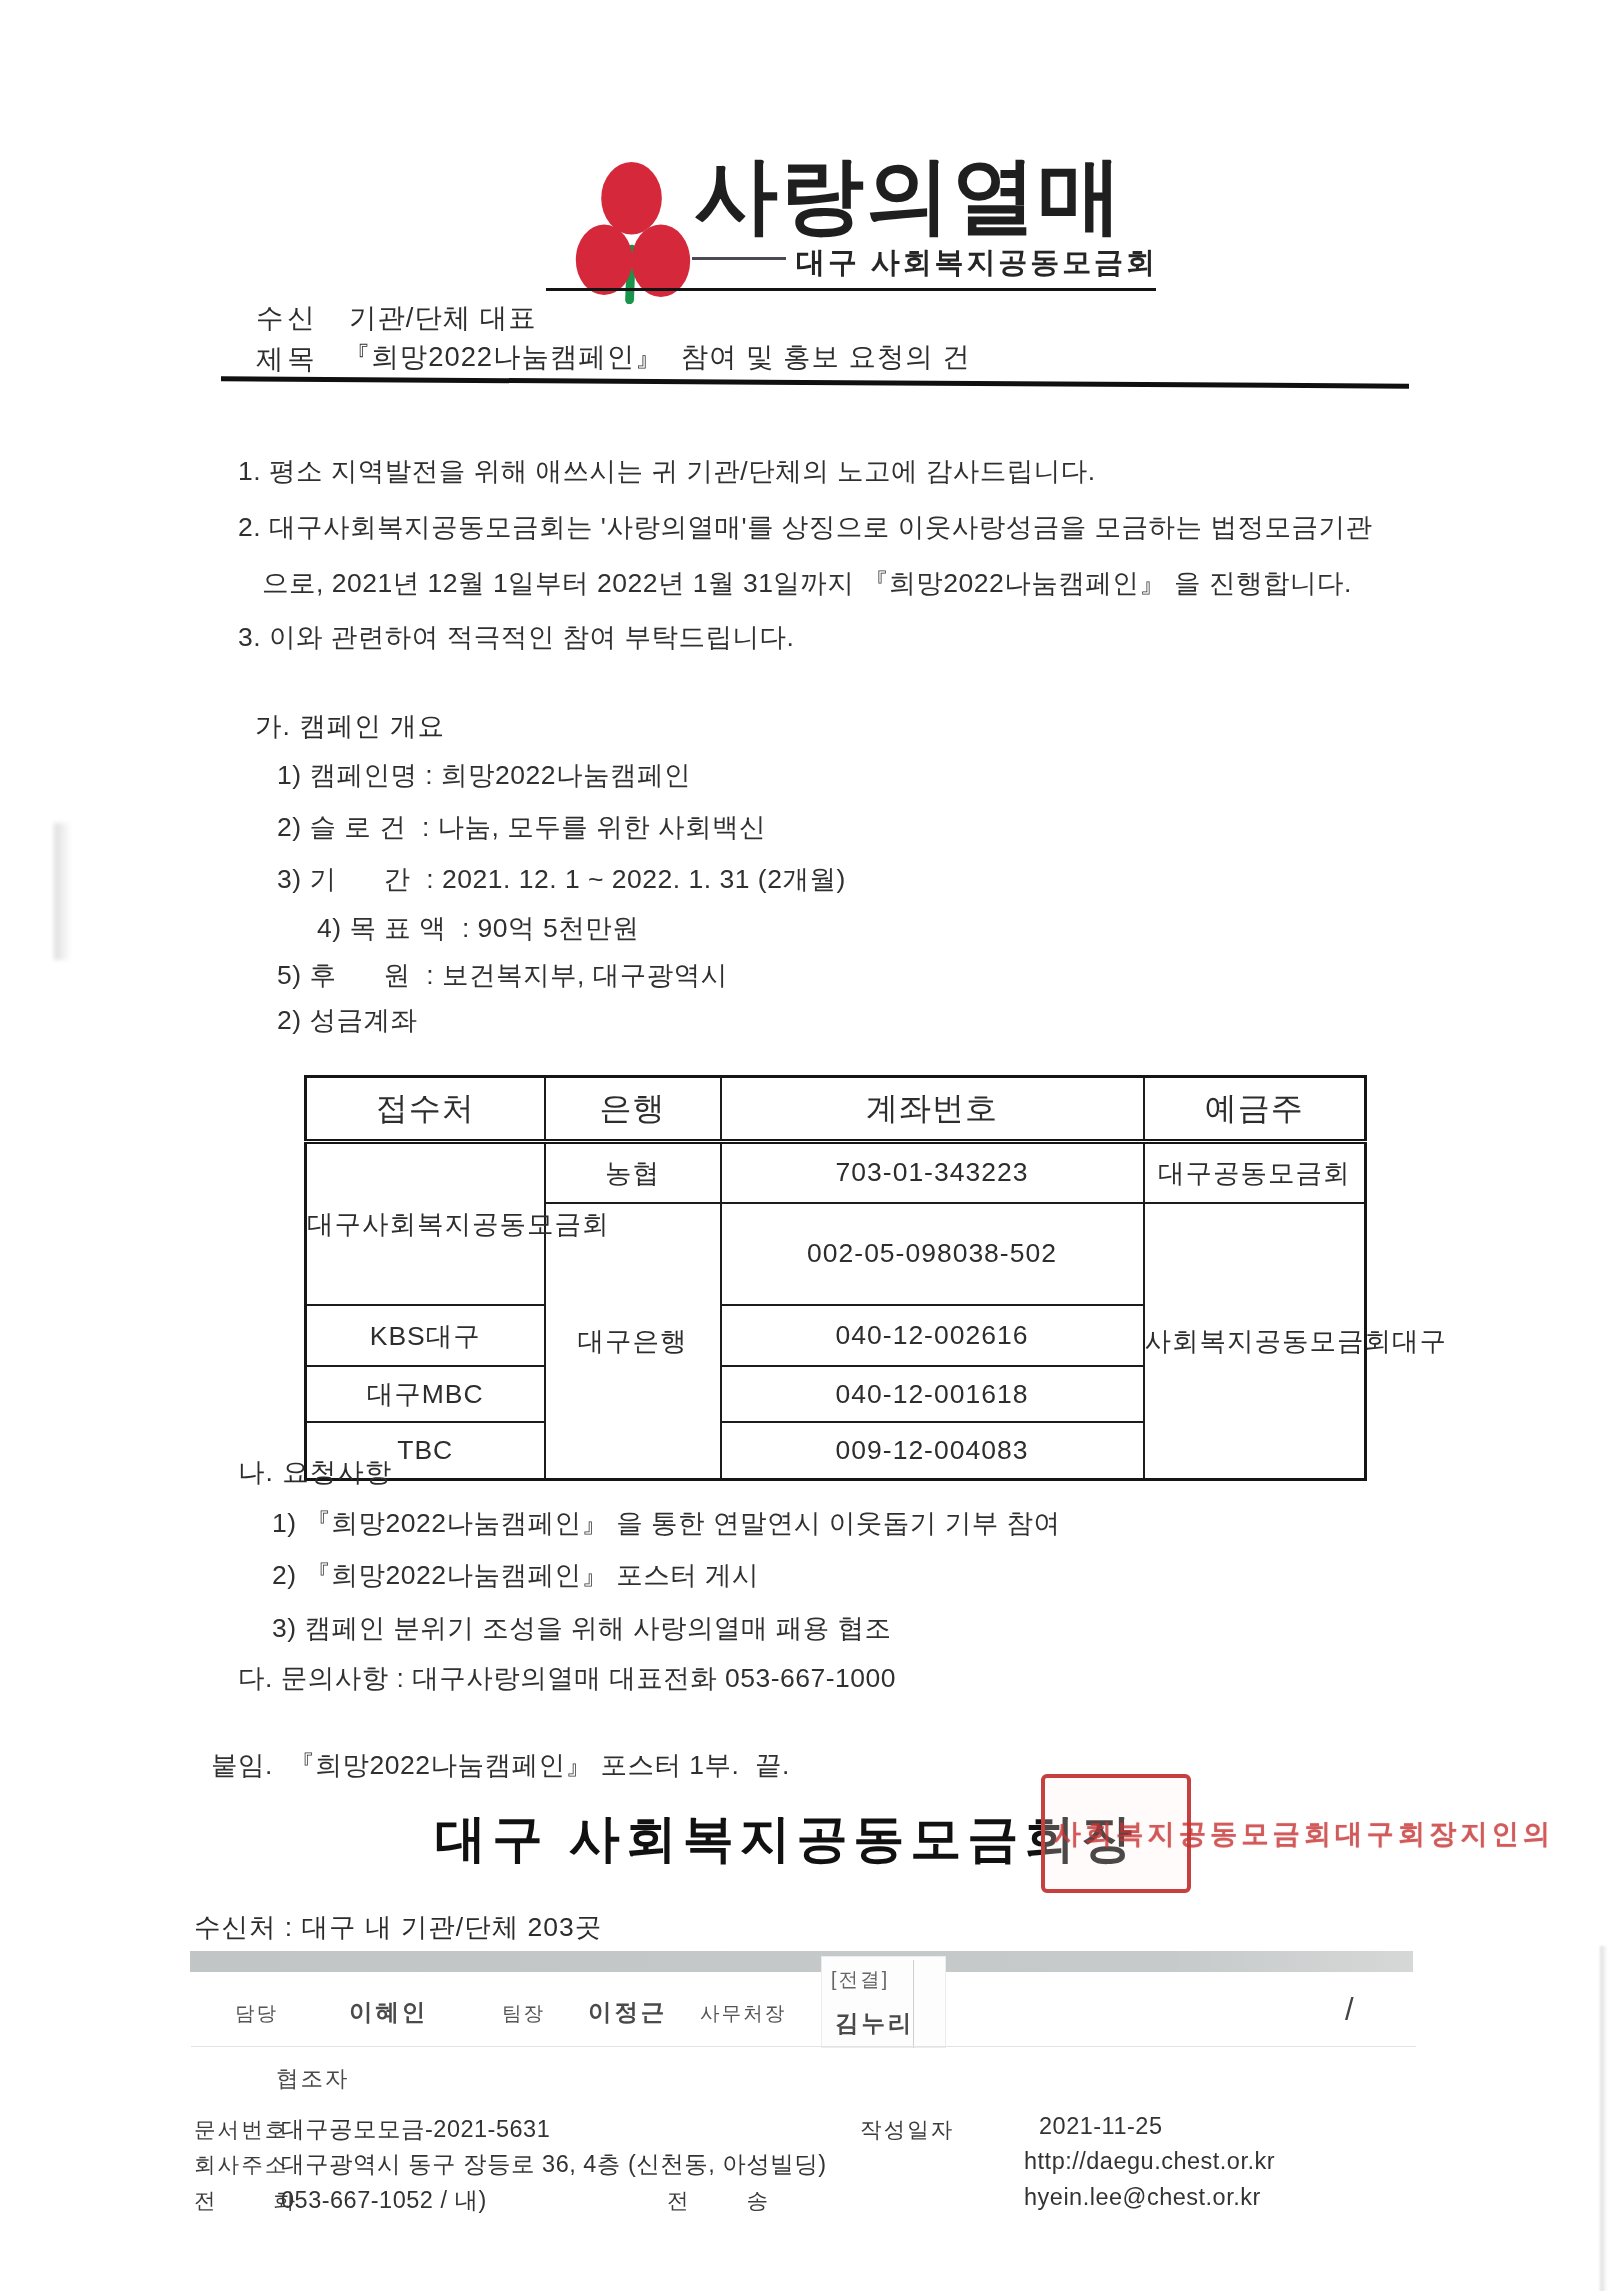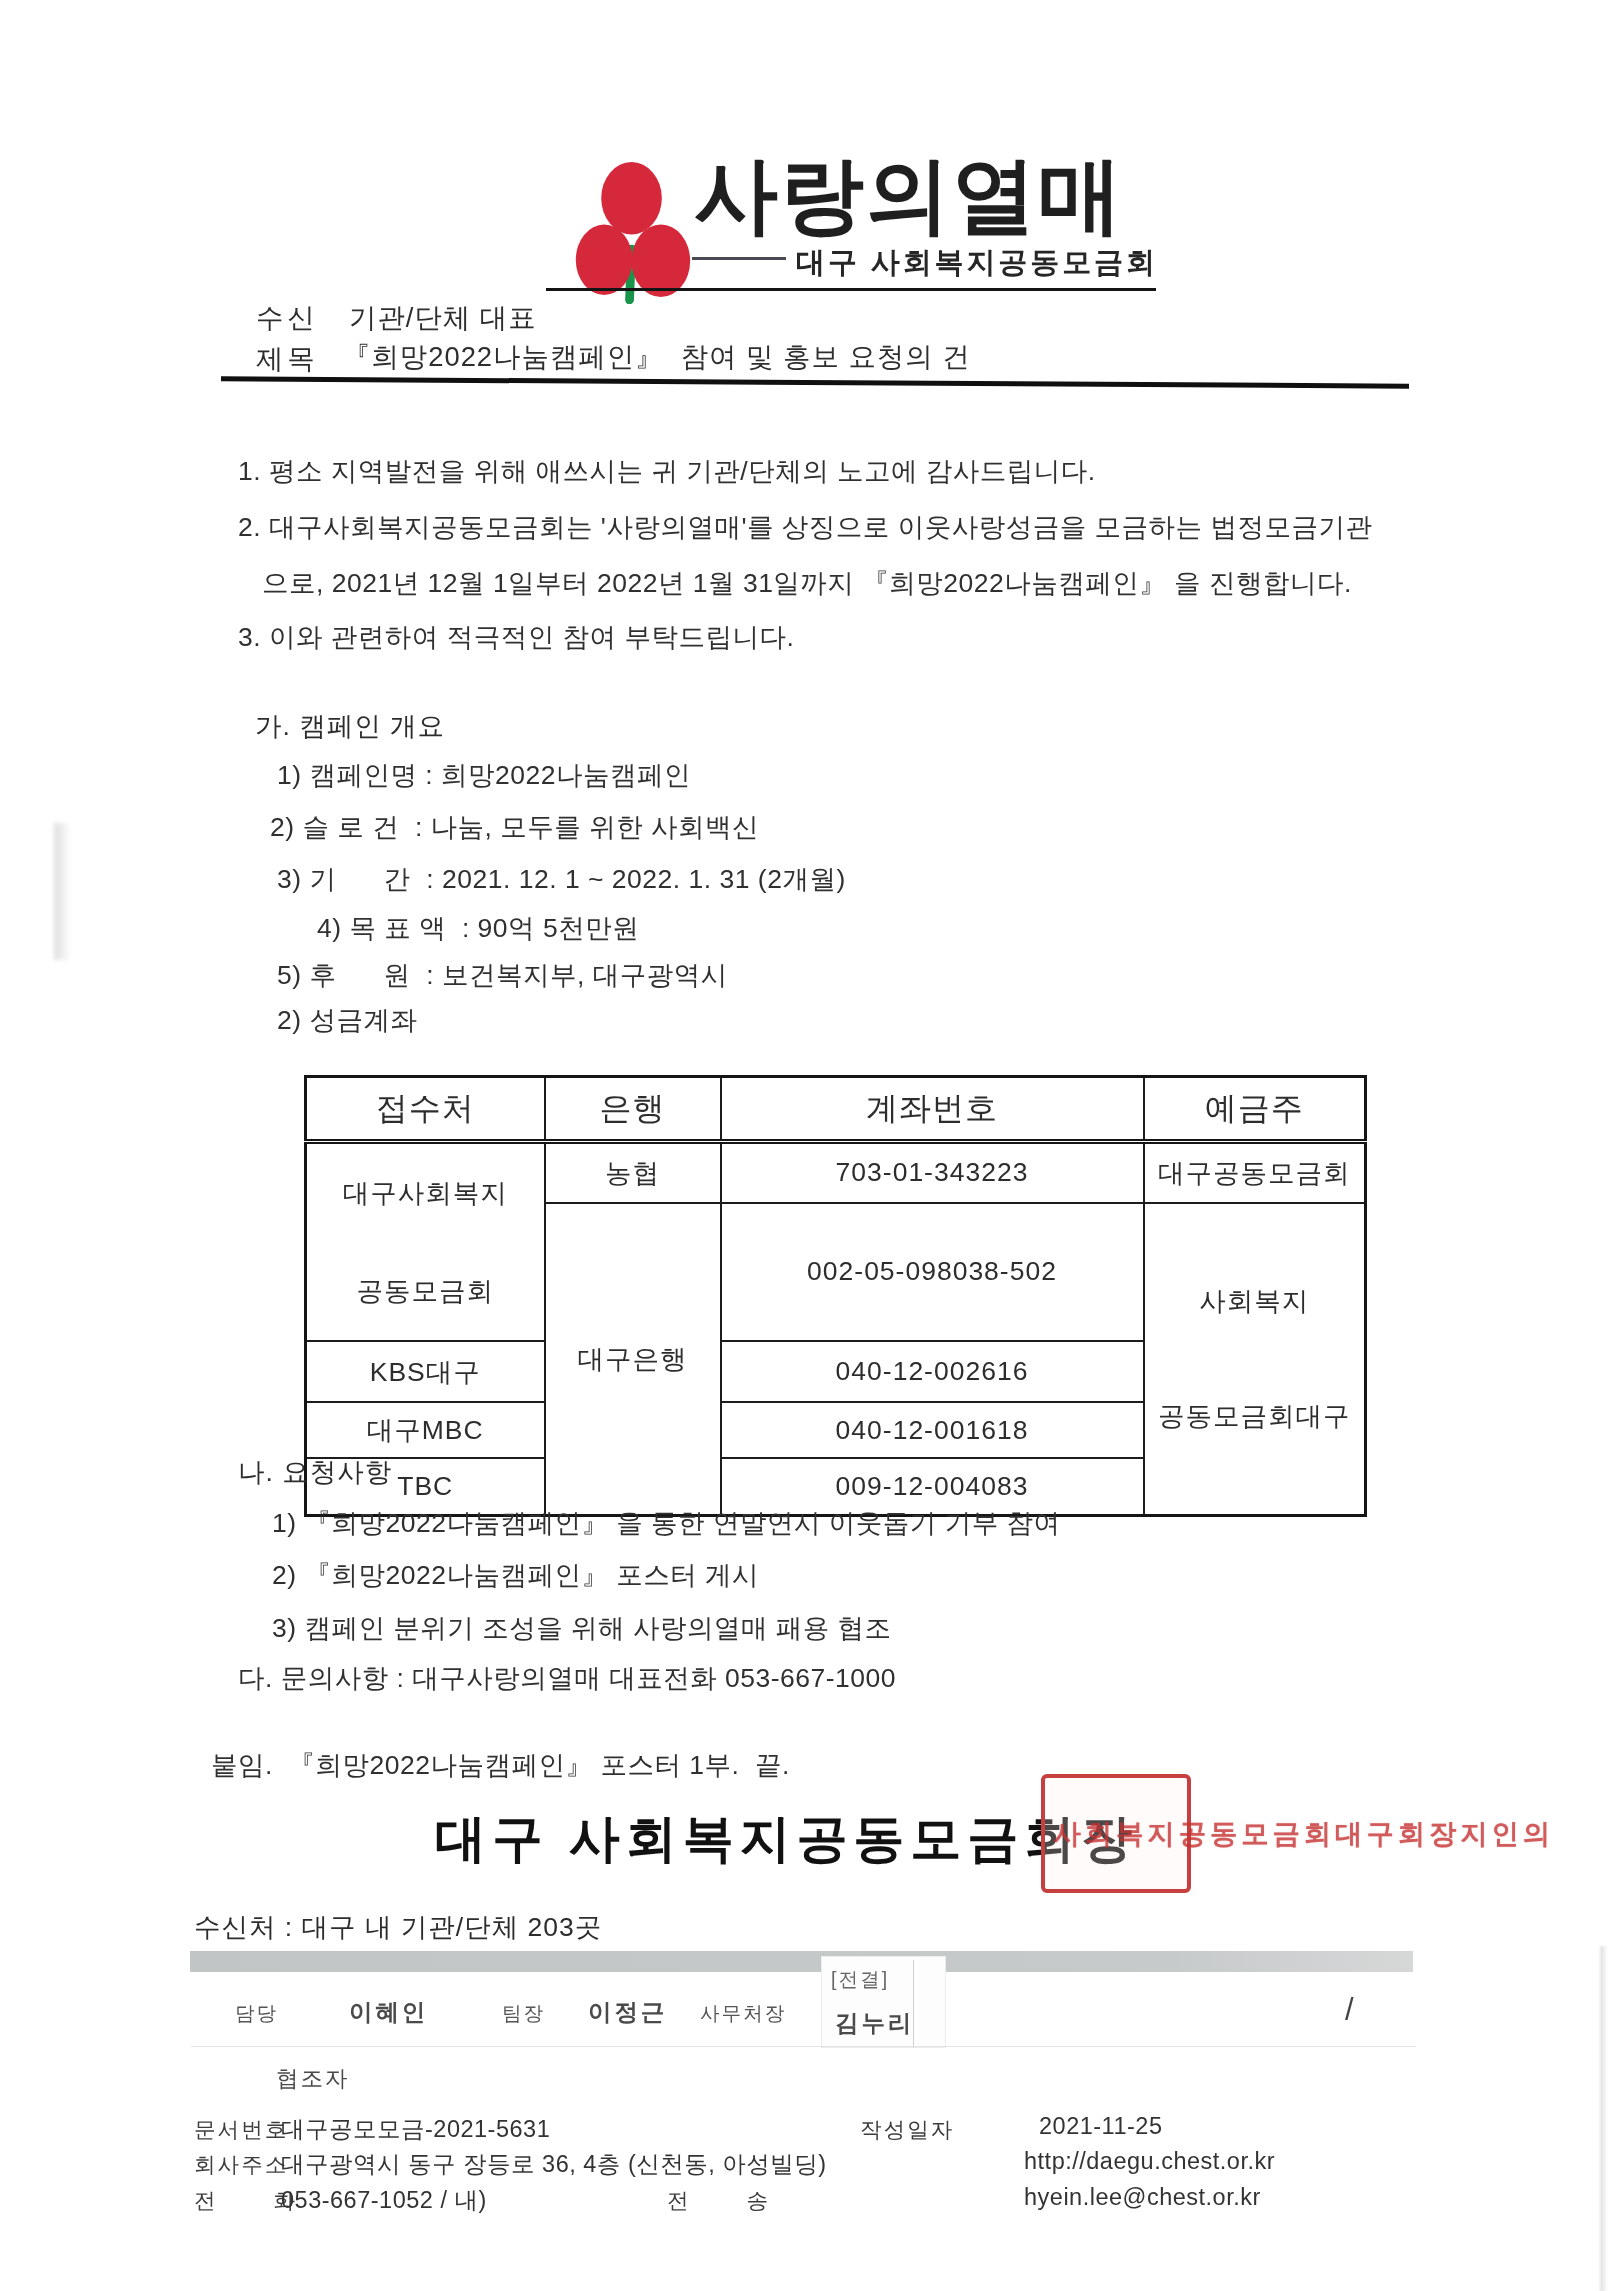--- a/index.html
+++ b/index.html
@@ -20,21 +20,21 @@
   
   .bodyline{font-size:26.5px;color:#303030;letter-spacing:0.5px;}
   .heading{font-size:26.5px;color:#2c2c2c;letter-spacing:1px;}
   
   table.acct{border-collapse:collapse;table-layout:fixed;width:1061px;border:3.9px solid #151515;}
   table.acct th,table.acct td{
     border:2px solid #1c1c1c;text-align:center;vertical-align:middle;
     font-size:26.5px;color:#2d2d2d;font-weight:400;letter-spacing:1px;padding:0;
   }
   table.acct tr.h th{height:61px;border-bottom:5.9px double #151515;font-size:32px;}
-  .cellflex{display:flex;flex-direction:column;justify-content:space-around;align-items:center;height:100%;}
+  .cellflex{display:flex;flex-direction:row;justify-content:space-around;align-items:center;height:100%;}
   
   .closing-title{font-size:51px;font-weight:700;letter-spacing:5.9px;color:#111;}
   .seal{
     border:4.9px solid #c64040;border-radius:5.9px;background:rgba(255,240,240,0.25);
     box-sizing:border-box;display:flex;align-items:center;justify-content:center;
   }
   .seal-text{
     width:125px;word-break:break-all;font-size:27.4px;line-height:32px;letter-spacing:3.9px;
     color:rgba(198,50,50,0.62);font-weight:700;text-shadow:0 0 1px rgba(198,50,50,0.5);
   }
@@ -76,21 +76,21 @@
   <div class="abs meta-val" style="left:343px;top:339px;">『희망2022나눔캠페인』  참여 및 홍보 요청의 건</div>
   <div class="abs rule-thick" style="left:221px;top:380px;width:1188px;"></div>
 
   <div class="abs bodyline" style="left:238px;top:453px;">1. 평소 지역발전을 위해 애쓰시는 귀 기관/단체의 노고에 감사드립니다.</div>
   <div class="abs bodyline" style="left:238px;top:509px;">2. 대구사회복지공동모금회는 '사랑의열매'를 상징으로 이웃사랑성금을 모금하는 법정모금기관</div>
   <div class="abs bodyline" style="left:262px;top:565px;">으로, 2021년 12월 1일부터 2022년 1월 31일까지 『희망2022나눔캠페인』 을 진행합니다.</div>
   <div class="abs bodyline" style="left:238px;top:619px;">3. 이와 관련하여 적극적인 참여 부탁드립니다.</div>
 
   <div class="abs heading" style="left:255px;top:708px;">가. 캠페인 개요</div>
   <div class="abs bodyline" style="left:277px;top:757px;">1) 캠페인명 : 희망2022나눔캠페인</div>
-  <div class="abs bodyline" style="left:270px;top:809px;">2) 슬 로 건  : 나눔, 모두를 위한 사회백신</div>
+  <div class="abs bodyline" style="left:277px;top:809px;">2) 슬 로 건  : 나눔, 모두를 위한 사회백신</div>
   <div class="abs bodyline" style="left:277px;top:861px;">3) 기      간  : 2021. 12. 1 ~ 2022. 1. 31 (2개월)</div>
   <div class="abs bodyline" style="left:277px;top:910px;margin-left:40px;">4) 목 표 액  : 90억 5천만원</div>
   <div class="abs bodyline" style="left:277px;top:957px;">5) 후      원  : 보건복지부, 대구광역시</div>
   <div class="abs bodyline" style="left:277px;top:1002px;">2) 성금계좌</div>
 
   <div class="abs" style="left:304px;top:1039px;">
     <table class="acct">
       <colgroup>
         <col style="width:239px"><col style="width:176px"><col style="width:423px"><col style="width:222px">
       </colgroup>

